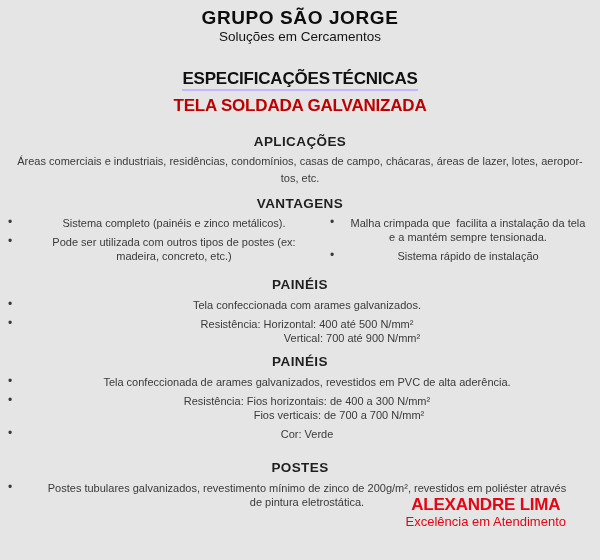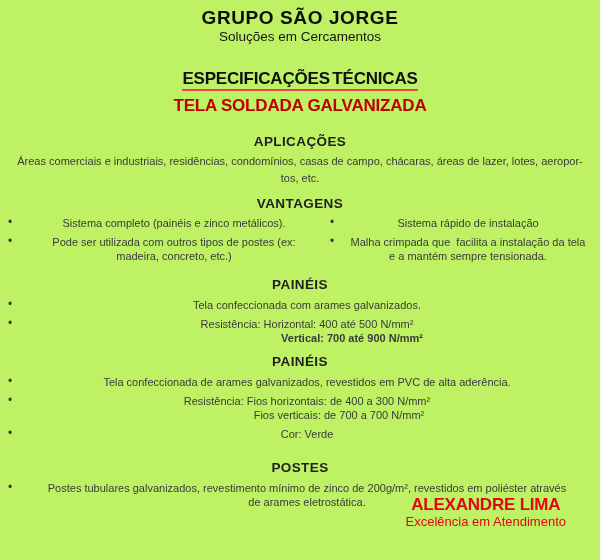--- a/index.html
+++ b/index.html
@@ -1,41 +1,41 @@
 <!DOCTYPE html>
 <html><head>
 <meta charset="utf-8">
 <style>
   * { box-sizing: border-box; }
   html, body { margin: 0; padding: 0; background: #ffffff; }
   .page {
     position: relative;
     width: 600px;
     height: 560px;
-    background: #bef264;
+    background: #e5e5e5;
     overflow: hidden;
     font-family: "Liberation Sans", "DejaVu Sans", sans-serif;
     color: #3a3a3a;
   }
 
   
   .header { text-align: center; padding-top: 7px; }
   .company {
     font-size: 19px; font-weight: bold; color: #0d0d0d;
     letter-spacing: 0.6px; line-height: 22px;
   }
   .tagline { font-size: 13.5px; color: #141414; line-height: 16px; }
 
   
   .title-block { text-align: center; margin-top: 24px; }
   .doc-title {
     display: inline-block;
     font-size: 17px; font-weight: bold; color: #101010;
     line-height: 19px; letter-spacing: -0.2px; word-spacing: -2px;
-    border-bottom: 2px solid #ef4444; padding-bottom: 1px;
+    border-bottom: 2px solid #c4b5fd; padding-bottom: 1px;
   }
   .doc-sub {
     margin-top: 5px;
     font-size: 17px; font-weight: bold; color: #bf0000;
     line-height: 19px; letter-spacing: -0.2px;
   }
 
   
   .content { padding: 0 6px; text-align: center; }
   .section-heading {
@@ -55,21 +55,21 @@
   .bullet-item {
     position: relative; padding-left: 14px; margin-bottom: 5px;
     font-size: 11px; line-height: 14px; color: #3a3a3a;
   }
   .bullet-item::before {
     content: "\2022";
     position: absolute; left: 2px; top: -1px;
     color: #3a3a3a; font-size: 12px;
   }
   .line { white-space: pre; }
-  .sub-indent-1 { margin-left: 90px; font-weight: bold; }
+  .sub-indent-1 { margin-left: 90px; }
   .sub-indent-2 { margin-left: 64px; }
 
   .sec-paineis1 { margin-top: 9px; }
   .sec-paineis2 { margin-top: 9px; }
   .sec-postes { margin-top: 19px; }
 
   
   .footer { position: absolute; top: 496px; right: 34px; text-align: center; }
   .footer-name {
     font-size: 17px; font-weight: bold; color: #e30613;
@@ -111,25 +111,25 @@
           <div class="bullet-item">
             <div class="line">Sistema completo (painéis e zinco metálicos).</div>
           </div>
           <div class="bullet-item">
             <div class="line">Pode ser utilizada com outros tipos de postes (ex:</div>
             <div class="line">madeira, concreto, etc.)</div>
           </div>
         </div>
         <div class="col-right">
           <div class="bullet-item">
-            <div class="line">Sistema rápido de instalação</div>
+            <div class="line">Malha crimpada que  facilita a instalação da tela</div>
+            <div class="line">e a mantém sempre tensionada.</div>
           </div>
           <div class="bullet-item">
-            <div class="line">Malha crimpada que  facilita a instalação da tela</div>
-            <div class="line">e a mantém sempre tensionada.</div>
+            <div class="line">Sistema rápido de instalação</div>
           </div>
         </div>
       </div>
     </div>
 
     <div class="sec-paineis1">
       <div class="section-heading">PAINÉIS</div>
       <div class="bullets">
         <div class="bullet-item">
           <div class="line">Tela confeccionada com arames galvanizados.</div>
@@ -155,21 +155,21 @@
           <div class="line">Cor: Verde</div>
         </div>
       </div>
     </div>
 
     <div class="sec-postes">
       <div class="section-heading">POSTES</div>
       <div class="bullets">
         <div class="bullet-item">
           <div class="line">Postes tubulares galvanizados, revestimento mínimo de zinco de 200g/m², revestidos em poliéster através</div>
-          <div class="line">de arames eletrostática.</div>
+          <div class="line">de pintura eletrostática.</div>
         </div>
       </div>
     </div>
 
   </div>
 
   <div class="footer">
     <div class="footer-name">ALEXANDRE LIMA</div>
     <div class="footer-tagline">Excelência em Atendimento</div>
   </div>

